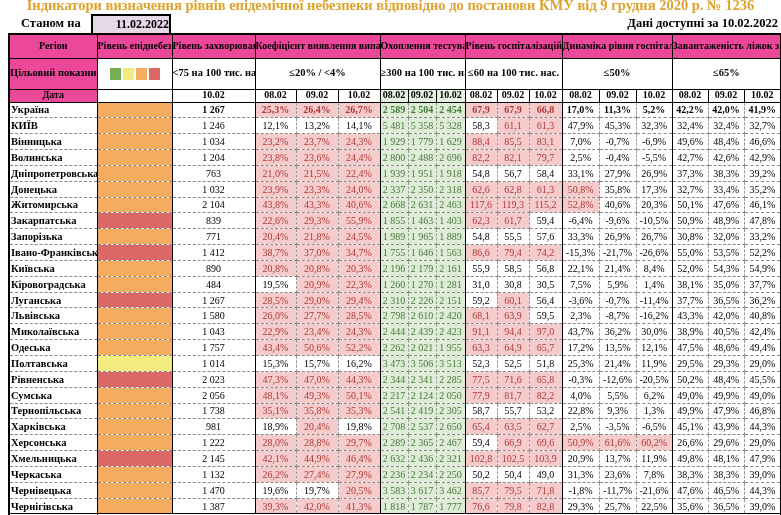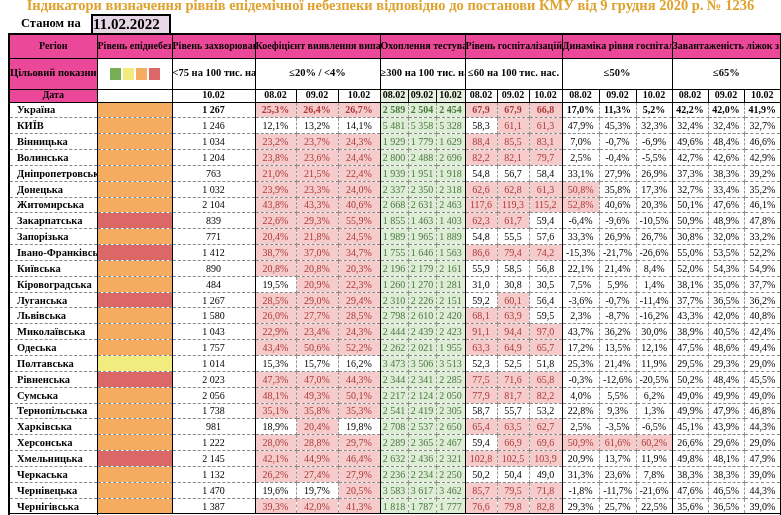--- a/index.html
+++ b/index.html
@@ -9,21 +9,21 @@
     -webkit-font-smoothing:antialiased;
   }
   .title{
     margin-top:-3px;text-align:center;font-weight:bold;font-size:14.5px;
     color:#DFA22E;white-space:nowrap;letter-spacing:0px;
   }
   .meta{position:relative;height:18px;margin:1px 1px 0 1px;}
   .asof-label{position:absolute;left:20px;top:1px;font-weight:bold;font-size:12.5px;}
   .asof-box{
     position:absolute;left:90px;top:-1px;width:76px;height:17px;line-height:17px;
-    text-align:left;font-weight:bold;font-size:15px;background:#E6D8E6;
+    text-align:right;font-weight:bold;font-size:12px;background:#E6D8E6;
     border:2px solid #000;
   }
   .avail{position:absolute;right:2px;top:1px;font-weight:bold;font-size:12.5px;}
   table{
     border-collapse:collapse;table-layout:fixed;width:772px;margin-left:8px;
     border:2px solid #000;
   }
   th,td{padding:0;overflow:hidden;white-space:nowrap;}
   thead th{
     border:1px solid #000;background:#ec4899;font-weight:bold;font-size:10px;
@@ -36,41 +36,42 @@
   tr.hrow3{height:13px;}
   tr.hrow2 th{font-size:10.5px;}
   tr.hrow3 th{font-size:10px;}
   .legend-sq{display:inline-block;width:11px;height:12px;margin:0 1px;vertical-align:middle;}
   tbody td{
     border-right:1px dashed #999;border-bottom:1px dashed #888;
     font-size:10px;height:14.85px;line-height:11px;text-align:center;color:#000;
     vertical-align:middle;
   }
   tbody td.region{
-    text-align:left;padding-left:7px;font-weight:bold;font-size:10.5px;
+    text-align:left;padding-left:1px;font-weight:bold;font-size:10.5px;
     border-right:1px solid #000;
   }
   tbody td.lvl,tbody td.gb{border-right:1px solid #000;}
   tbody td.pink{background:#F6CBCB;color:#AC3A3A;}
   tbody td.green{background:#DEEDD6;color:#49783E;}
   tbody td.lvl-orange{background:#F5AC60;}
   tbody td.lvl-red{background:#DC6767;}
   tbody td.lvl-yellow{background:#F1EC7D;}
   tbody tr.bold td{font-weight:bold;}
   tbody td.nodata{text-align:center;font-size:10.5px;}
   tbody tr.first-nodata td{border-top:1.5px solid #000;}
 </style>
 </head>
 <body>
 
 <div class="title">Індикатори визначення рівнів епідемічної небезпеки відповідно до постанови КМУ від 9 грудня 2020 р. № 1236</div>
 
 <div class="meta">
   <span class="asof-label">Станом на</span>
   <span class="asof-box">11.02.2022</span>
+  <span class="avail">Дані доступні за  10.02.2022</span>
 </div>
 
 <table>
   <colgroup>
     <col style="width:88px">
       <col style="width:75px">
       <col style="width:83px">
     <col style="width:41px">
       <col style="width:42px">
       <col style="width:42px">

